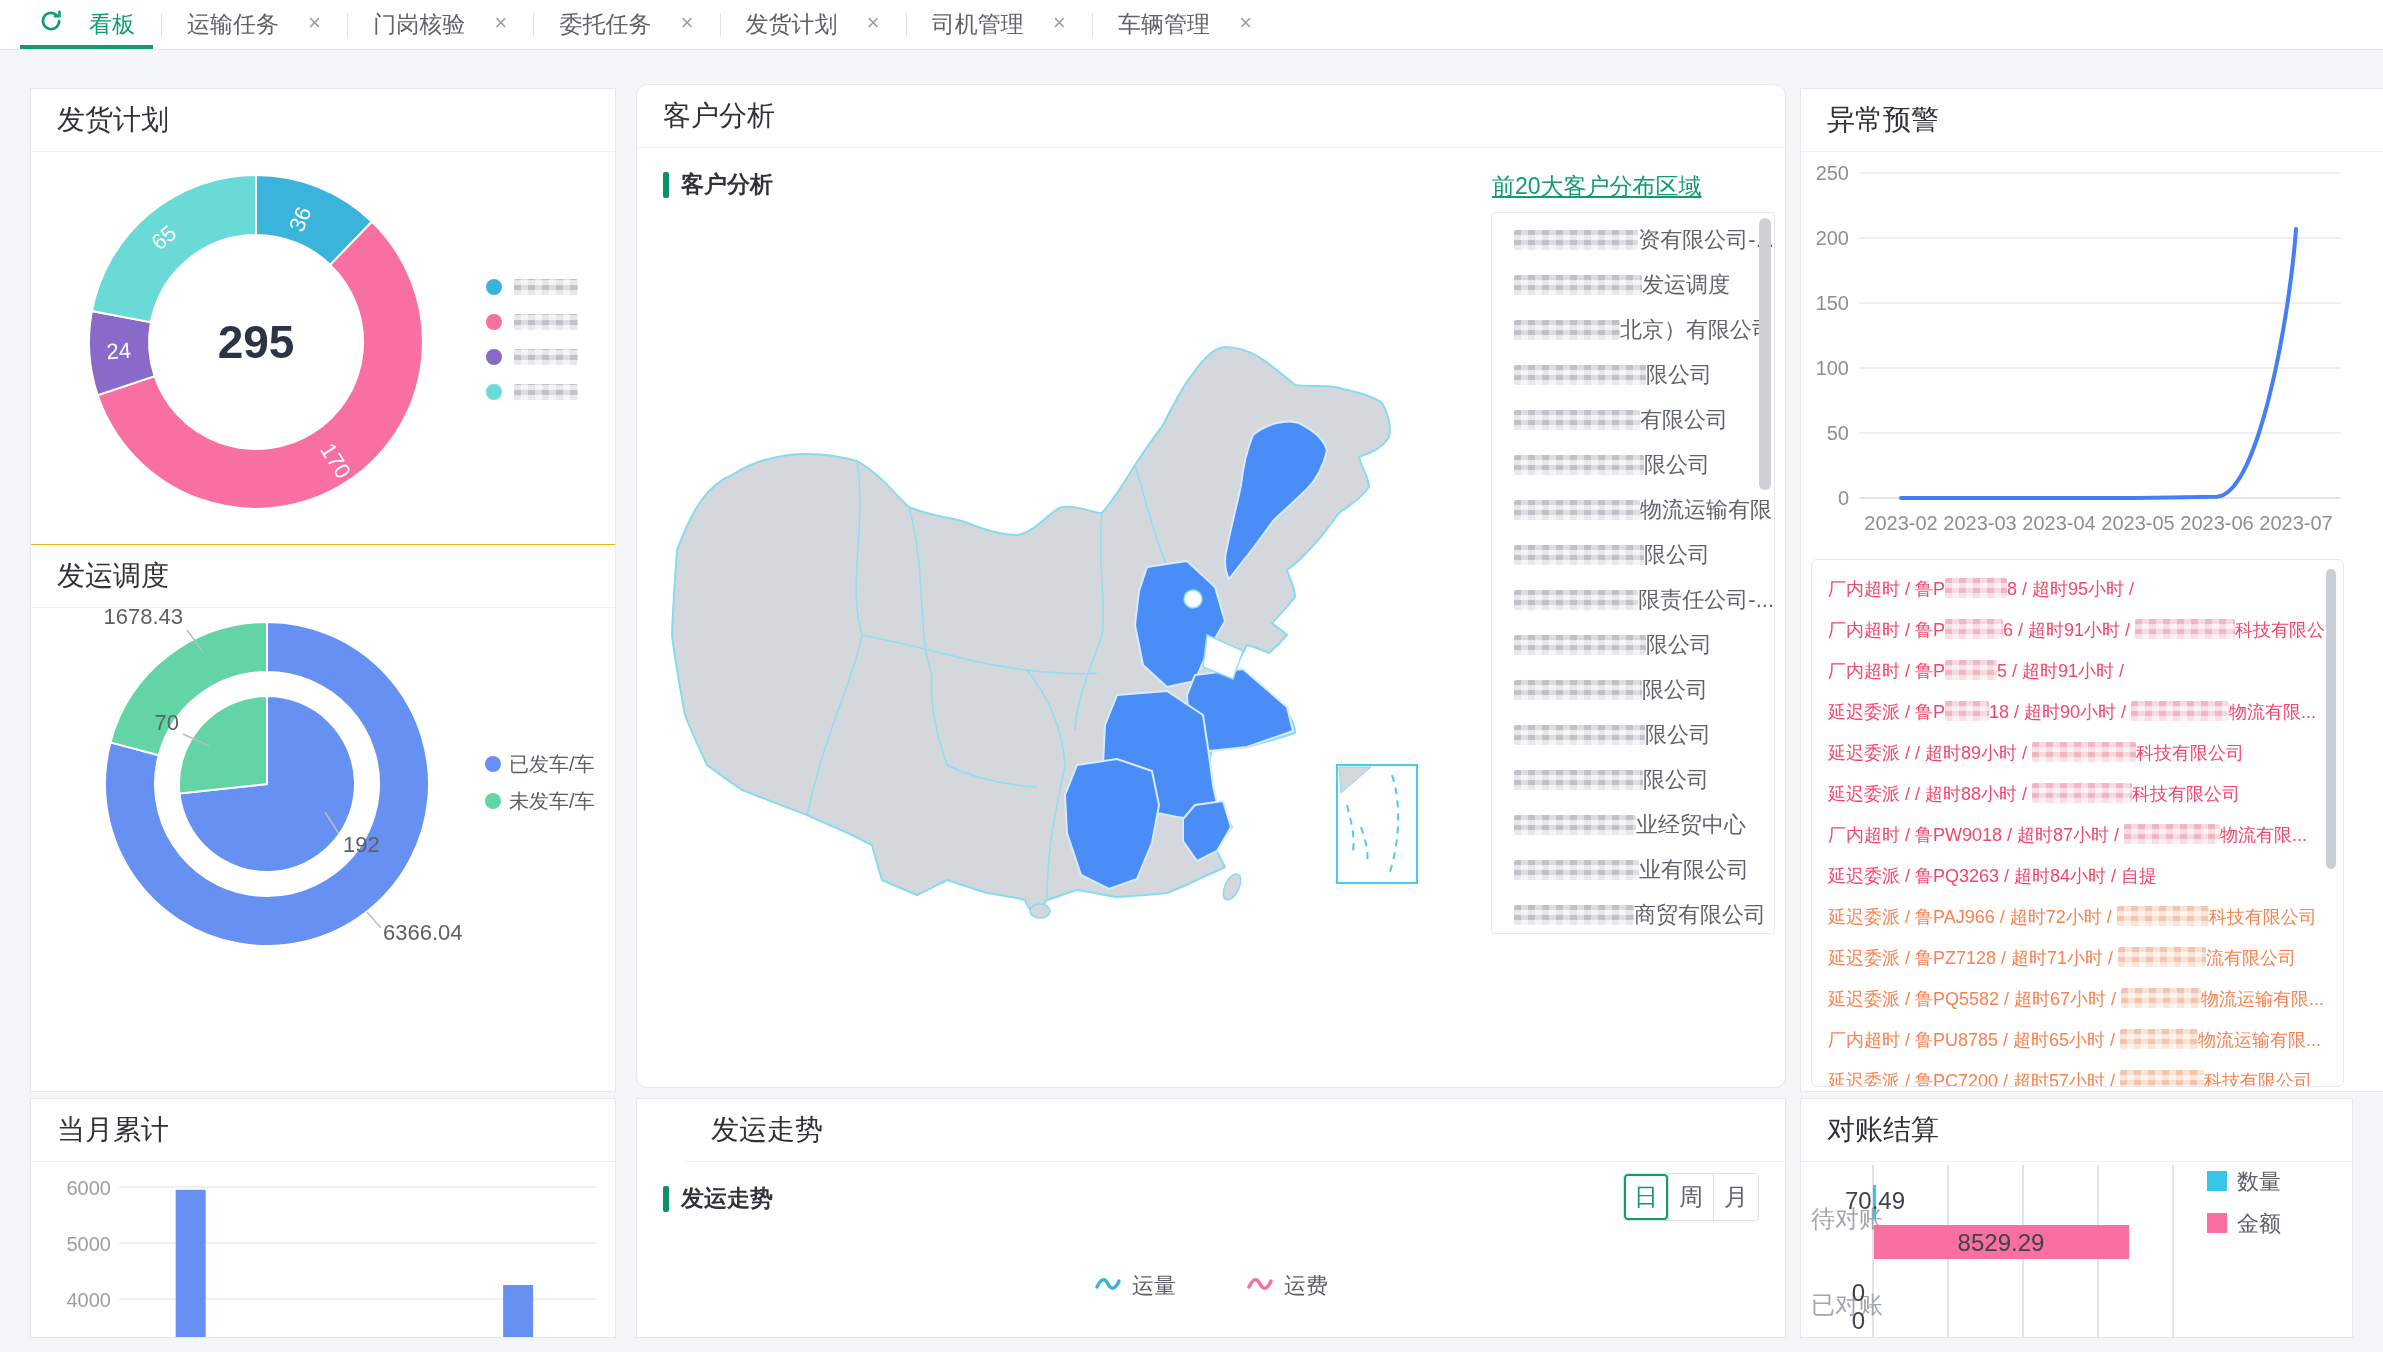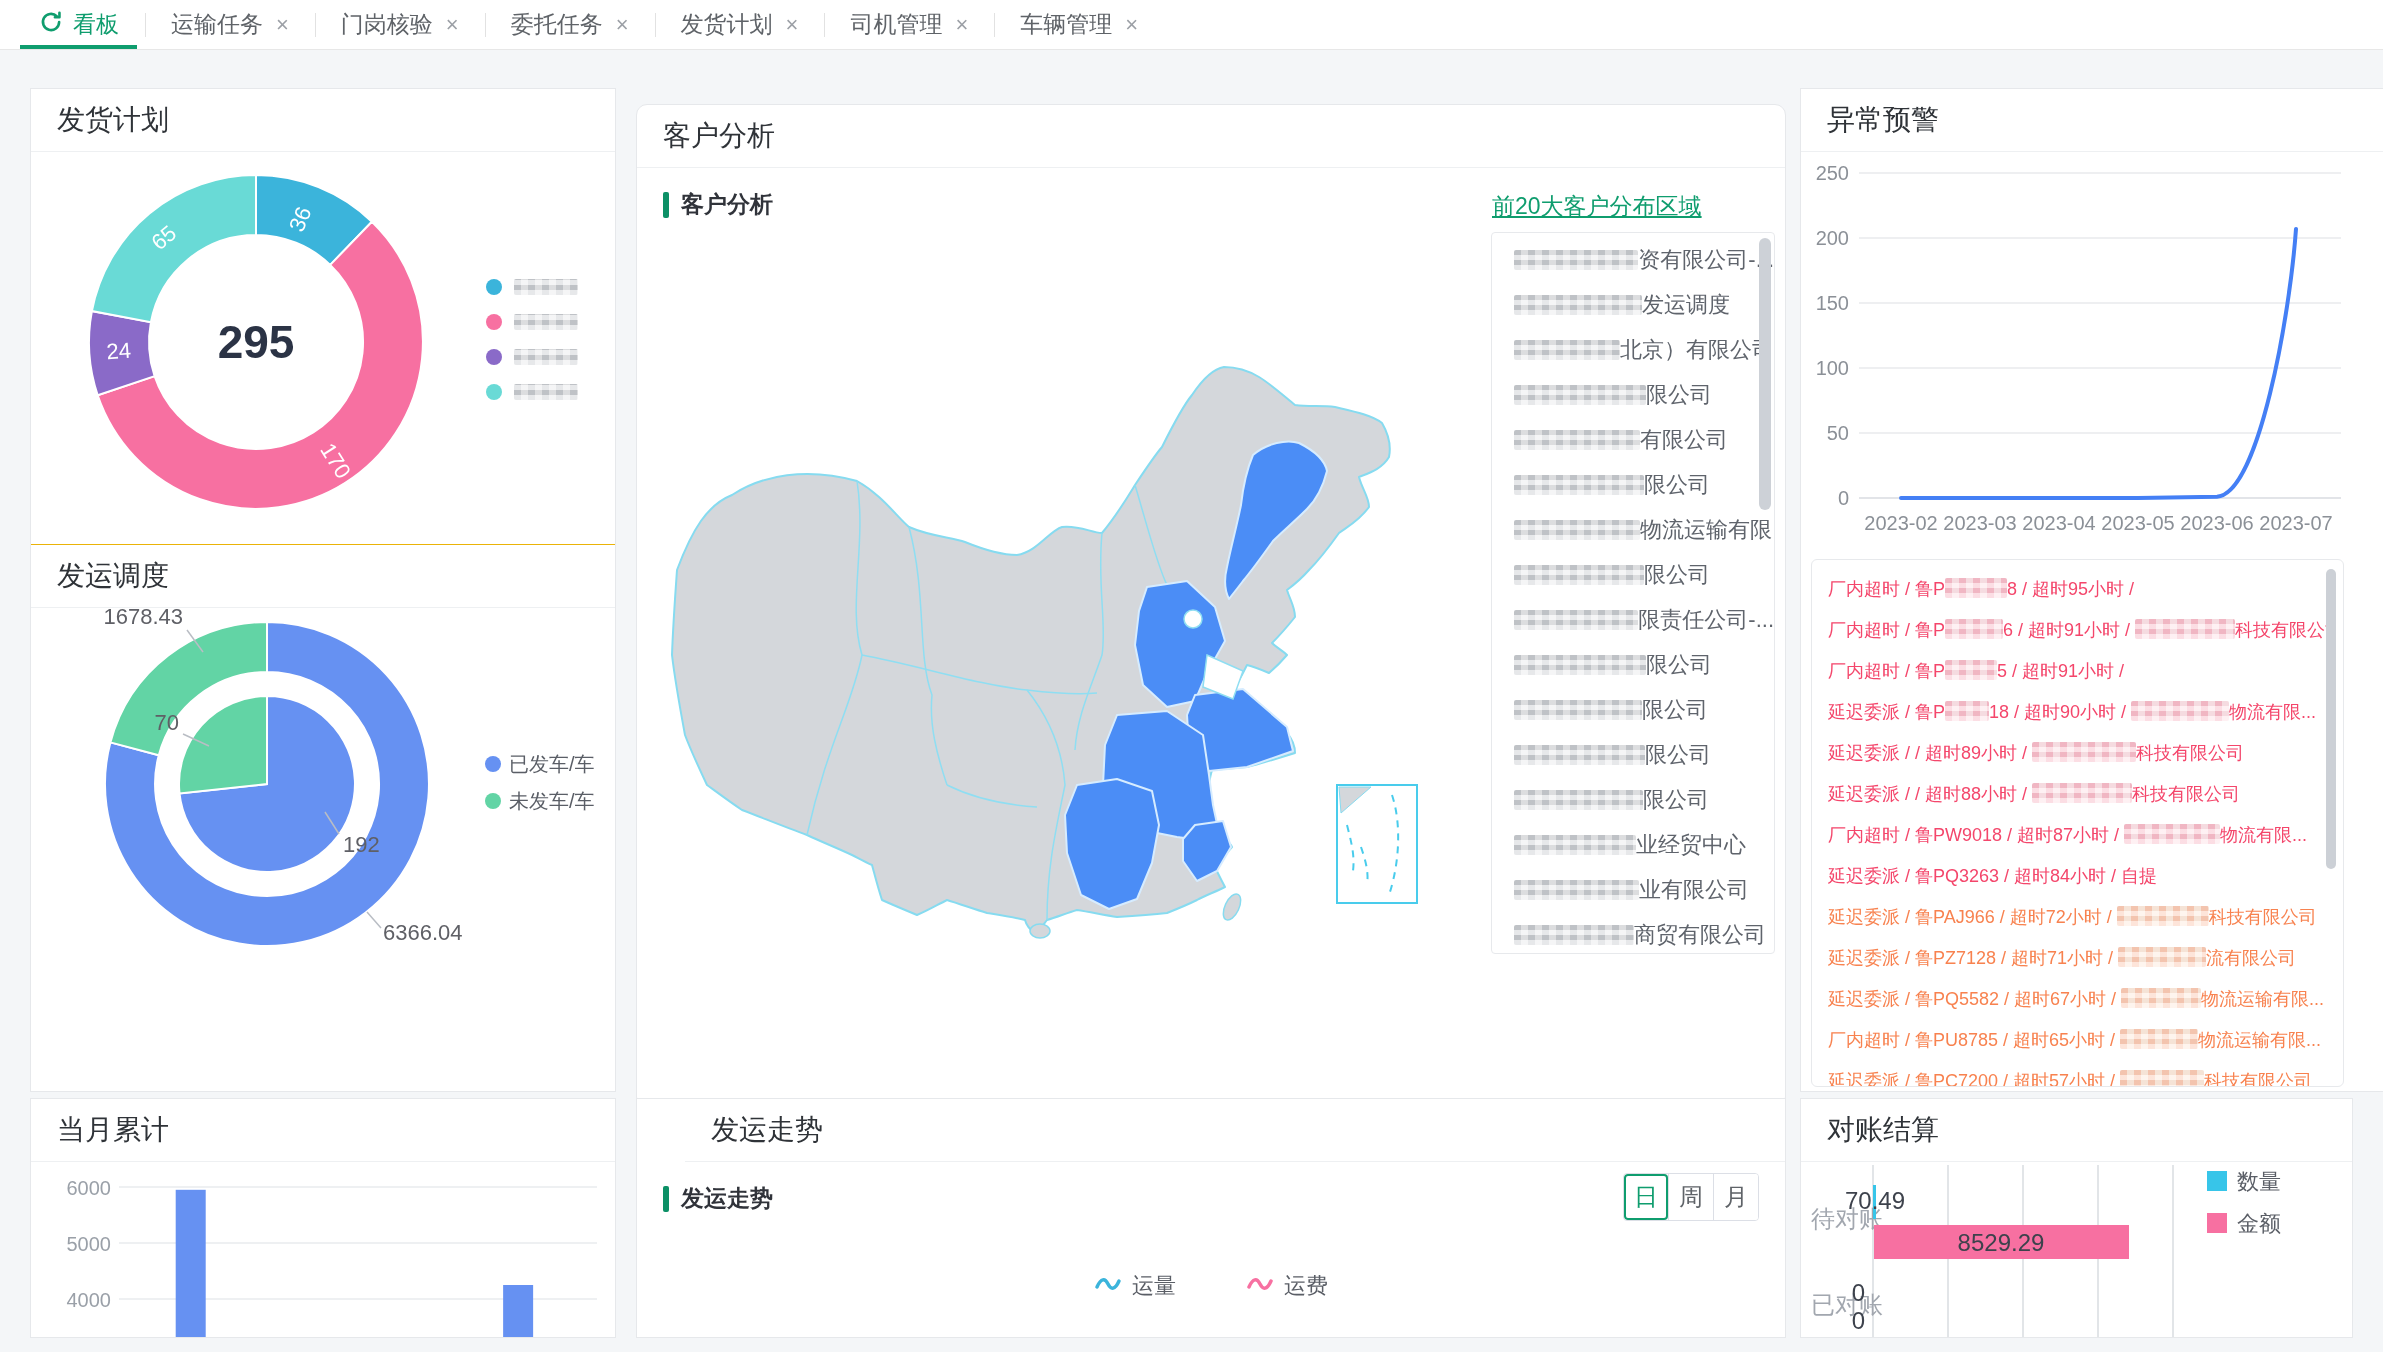--- a/index.html
+++ b/index.html
@@ -1,30 +1,30 @@
 <!DOCTYPE html>
 <html><head>
 <meta charset="utf-8">
 <style>
   html,body{margin:0;padding:0;background:#fff;}
   .page{position:relative;width:2383px;height:1352px;background:#fff;font-family:"Liberation Sans",sans-serif;outline:1px solid #d8dade;outline-offset:-1px;overflow:hidden;}
   
   .tabbar{position:absolute;left:0;top:0;right:0;height:50px;background:#fff;border-bottom:1px solid #e7e7e7;display:flex;align-items:stretch;padding-left:12px;box-sizing:border-box;}
-  .tab{position:relative;display:flex;align-items:center;gap:9px;padding:0 26px;font-size:23px;color:#5f6368;cursor:pointer;white-space:nowrap;}
+  .tab{position:relative;display:flex;align-items:center;gap:25px;padding:0 26px;font-size:23px;color:#5f6368;cursor:pointer;white-space:nowrap;font-family:Liberation Mono, monospace;}
   .tab:not(:first-child)::before{content:"";position:absolute;left:0;top:13px;height:24px;width:1px;background:#e2e2e2;}
   .tab.active{color:#0f9d6e;}
   .tab.active::after{content:"";position:absolute;left:8px;right:8px;bottom:0;height:4px;background:#0f9d6e;}
   .tab .close{color:#9ca0a6;font-size:22px;margin-left:4px;}
   
   .content{position:absolute;left:0;top:50px;right:0;bottom:0;background:#f4f6f8;}
   .panel{position:absolute;background:#fff;border:1px solid #e6e8eb;box-sizing:border-box;overflow:hidden;}
   .p-title{height:62px;display:flex;align-items:center;padding:0 26px;font-size:28px;color:#2f3338;border-bottom:1px solid #eef0f2;}
   .section-title{border-top:1px solid #eab308;}
   .p-shipping{left:30px;top:38px;width:586px;height:1004px;}
-  .p-customer{left:636px;top:54px;width:1150px;height:1004px;border-radius:11px;}
+  .p-customer{left:636px;top:34px;width:1150px;height:1004px;border-radius:11px;}
   .p-warning{left:1800px;top:38px;width:640px;height:1004px;}
   .p-monthly{left:30px;top:1048px;width:586px;height:240px;}
   .p-trend{left:636px;top:1048px;width:1150px;height:240px;padding-left:48px;}
   .p-settle{left:1800px;top:1048px;width:553px;height:240px;}
   svg text{font-family:"Liberation Sans",sans-serif;}
   
   .mask{display:inline-block;height:20px;border-radius:2px;vertical-align:-3px;
     background-image:repeating-linear-gradient(0deg,rgba(255,255,255,.55) 0 5px,rgba(0,0,0,.05) 5px 10px),repeating-linear-gradient(90deg,#c9ccd1 0 7px,#e8e9eb 7px 14px);}
   .mask.red{background-image:repeating-linear-gradient(0deg,rgba(255,255,255,.5) 0 5px,rgba(0,0,0,.03) 5px 10px),repeating-linear-gradient(90deg,#f8bcc9 0 7px,#fde2e7 7px 14px);}
   .mask.orange{background-image:repeating-linear-gradient(0deg,rgba(255,255,255,.5) 0 5px,rgba(0,0,0,.03) 5px 10px),repeating-linear-gradient(90deg,#fbcab4 0 7px,#fdeadd 7px 14px);}

